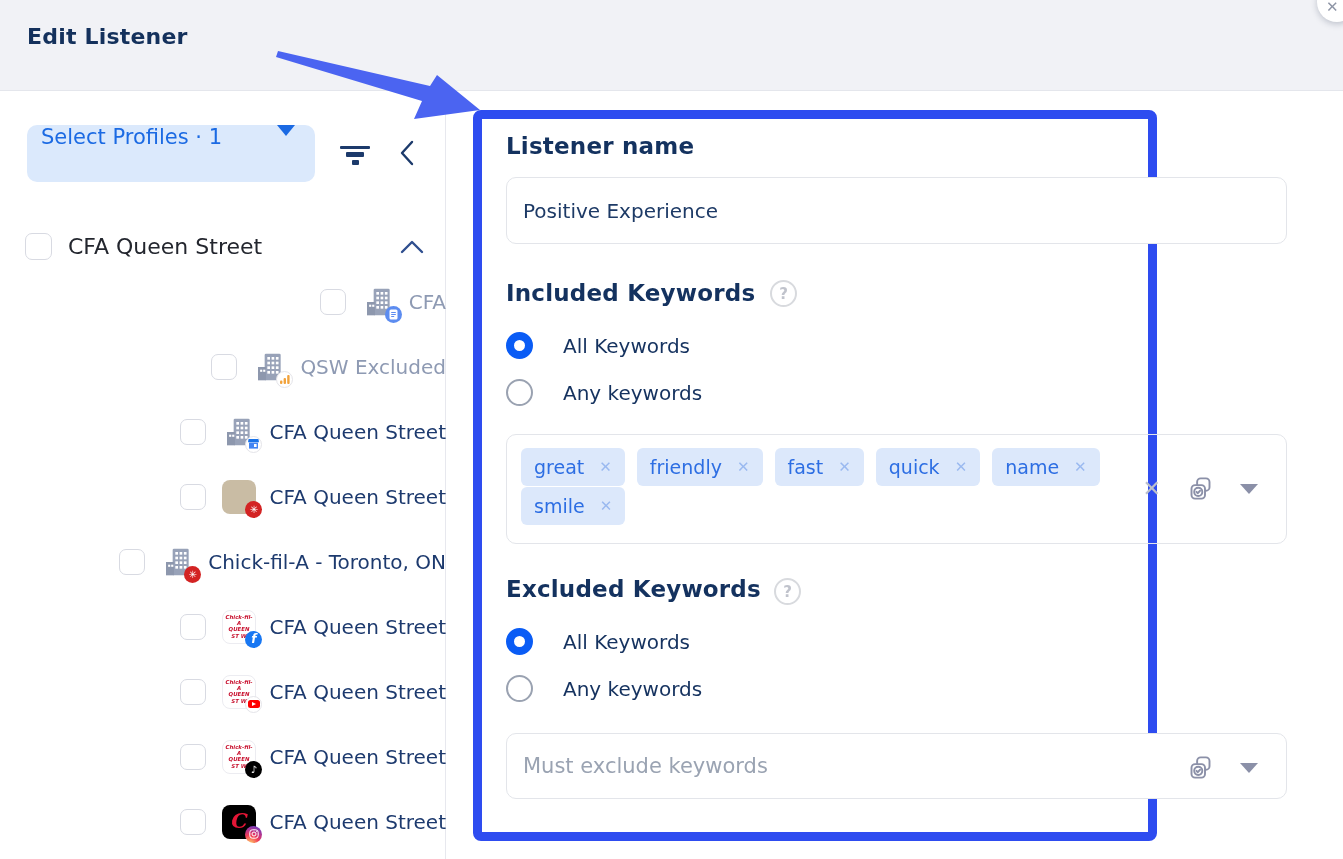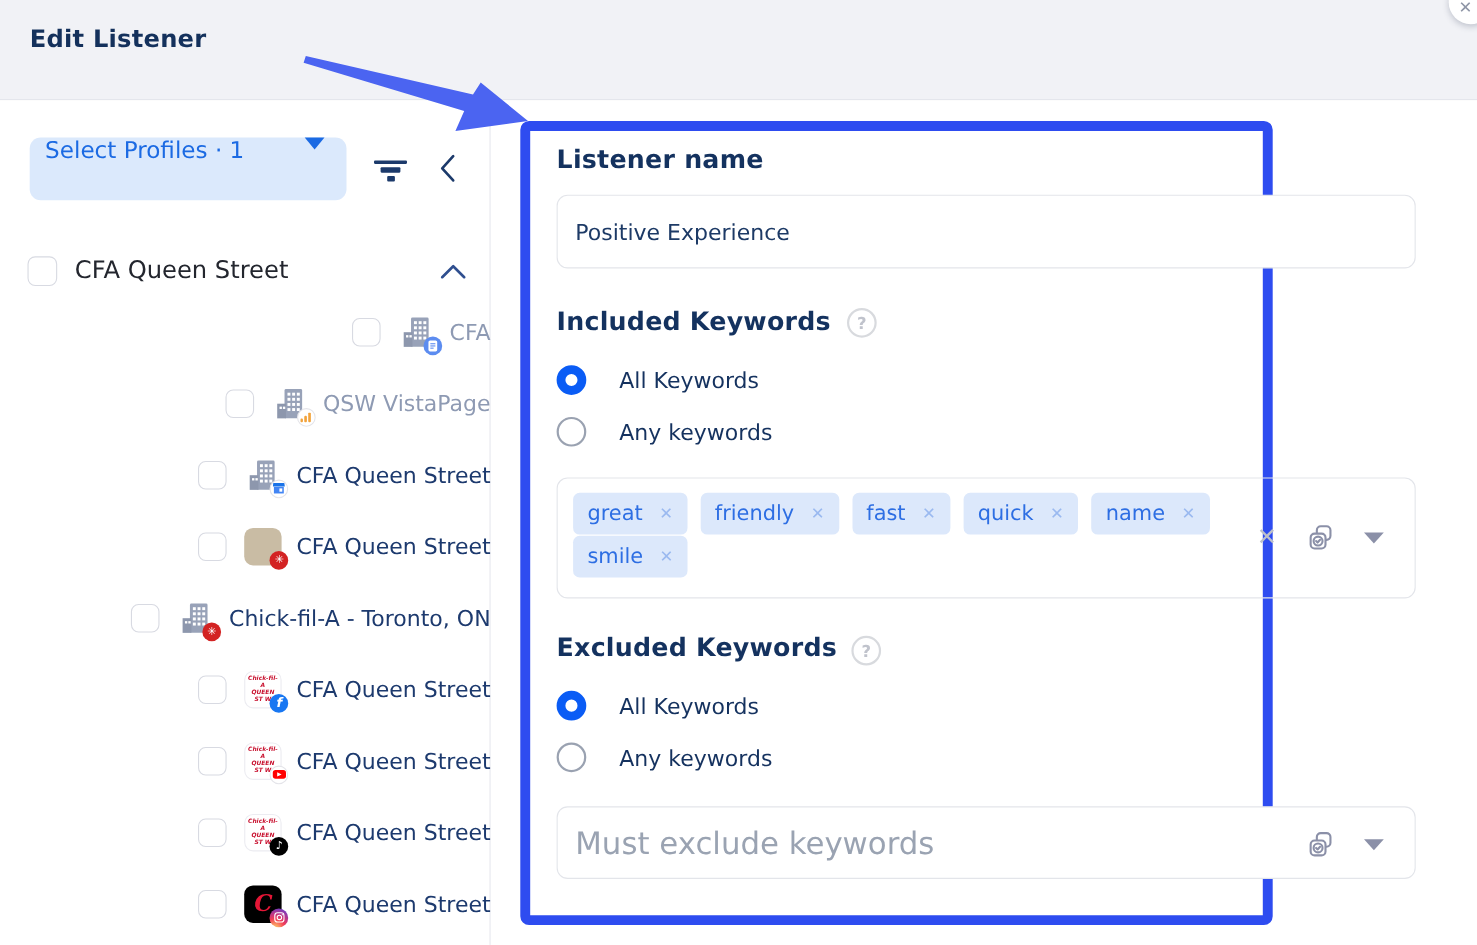--- a/index.html
+++ b/index.html
@@ -133,21 +133,21 @@
   .caret-gray {
     width:0; height:0; border-left:9px solid transparent; border-right:9px solid transparent;
     border-top:10px solid #8b90a8; cursor:pointer;
   }
   .excl-input-wrap {
     position:absolute; left:24px; top:614px; width:781px; height:66px;
     border:1px solid #e3e5ea; border-radius:10px; background:#fff;
   }
   .excl-input {
     width:100%; height:100%; border:none; outline:none; background:transparent;
-    padding:0 110px 0 16px; font-family:inherit; font-size:28px; color:#a21caf;
+    padding:0 110px 0 16px; font-family:inherit; font-size:21px; color:#a21caf;
   }
   .excl-input::placeholder { color:#9aa3b2; opacity:1; }
   .excl-input-wrap .box-icons { right:28px; top:20px; }
   .chev { stroke:#1c3a6b; stroke-width:2.4; fill:none; stroke-linecap:round; stroke-linejoin:round; }
   .chev.blue { stroke:#2f4f8f; }
 </style>
 </head>
 <body>
 
 <div class="header">
@@ -252,21 +252,21 @@
             </g>
           </svg>
         <span class="badge b-ring">
           <svg width="10" height="9" viewBox="0 0 10 9">
               <rect x="0" y="5.5" width="2.4" height="3.5" rx="1" fill="#f2a33c"></rect>
               <rect x="3.6" y="3" width="2.4" height="6" rx="1" fill="#f2a33c"></rect>
               <rect x="7.2" y="0" width="2.4" height="9" rx="1" fill="#f2a33c"></rect>
             </svg>
         </span>
       </span>
-      <span class="p-label muted">QSW VistaPage</span>
+      <span class="p-label muted">QSW Excluded</span>
     </div>
 
     <div class="p-row">
       <div class="cb"></div>
       <span class="avatar">
         <svg class="bld" viewBox="0 0 24 24">
             <rect x="8" y="2" width="12" height="20" rx="1" fill="#98a2b8"></rect>
             <rect x="3" y="12" width="6" height="10" fill="#8d97ad"></rect>
             <g fill="#fff">
               <rect x="10" y="4.5" width="2" height="2"></rect>

